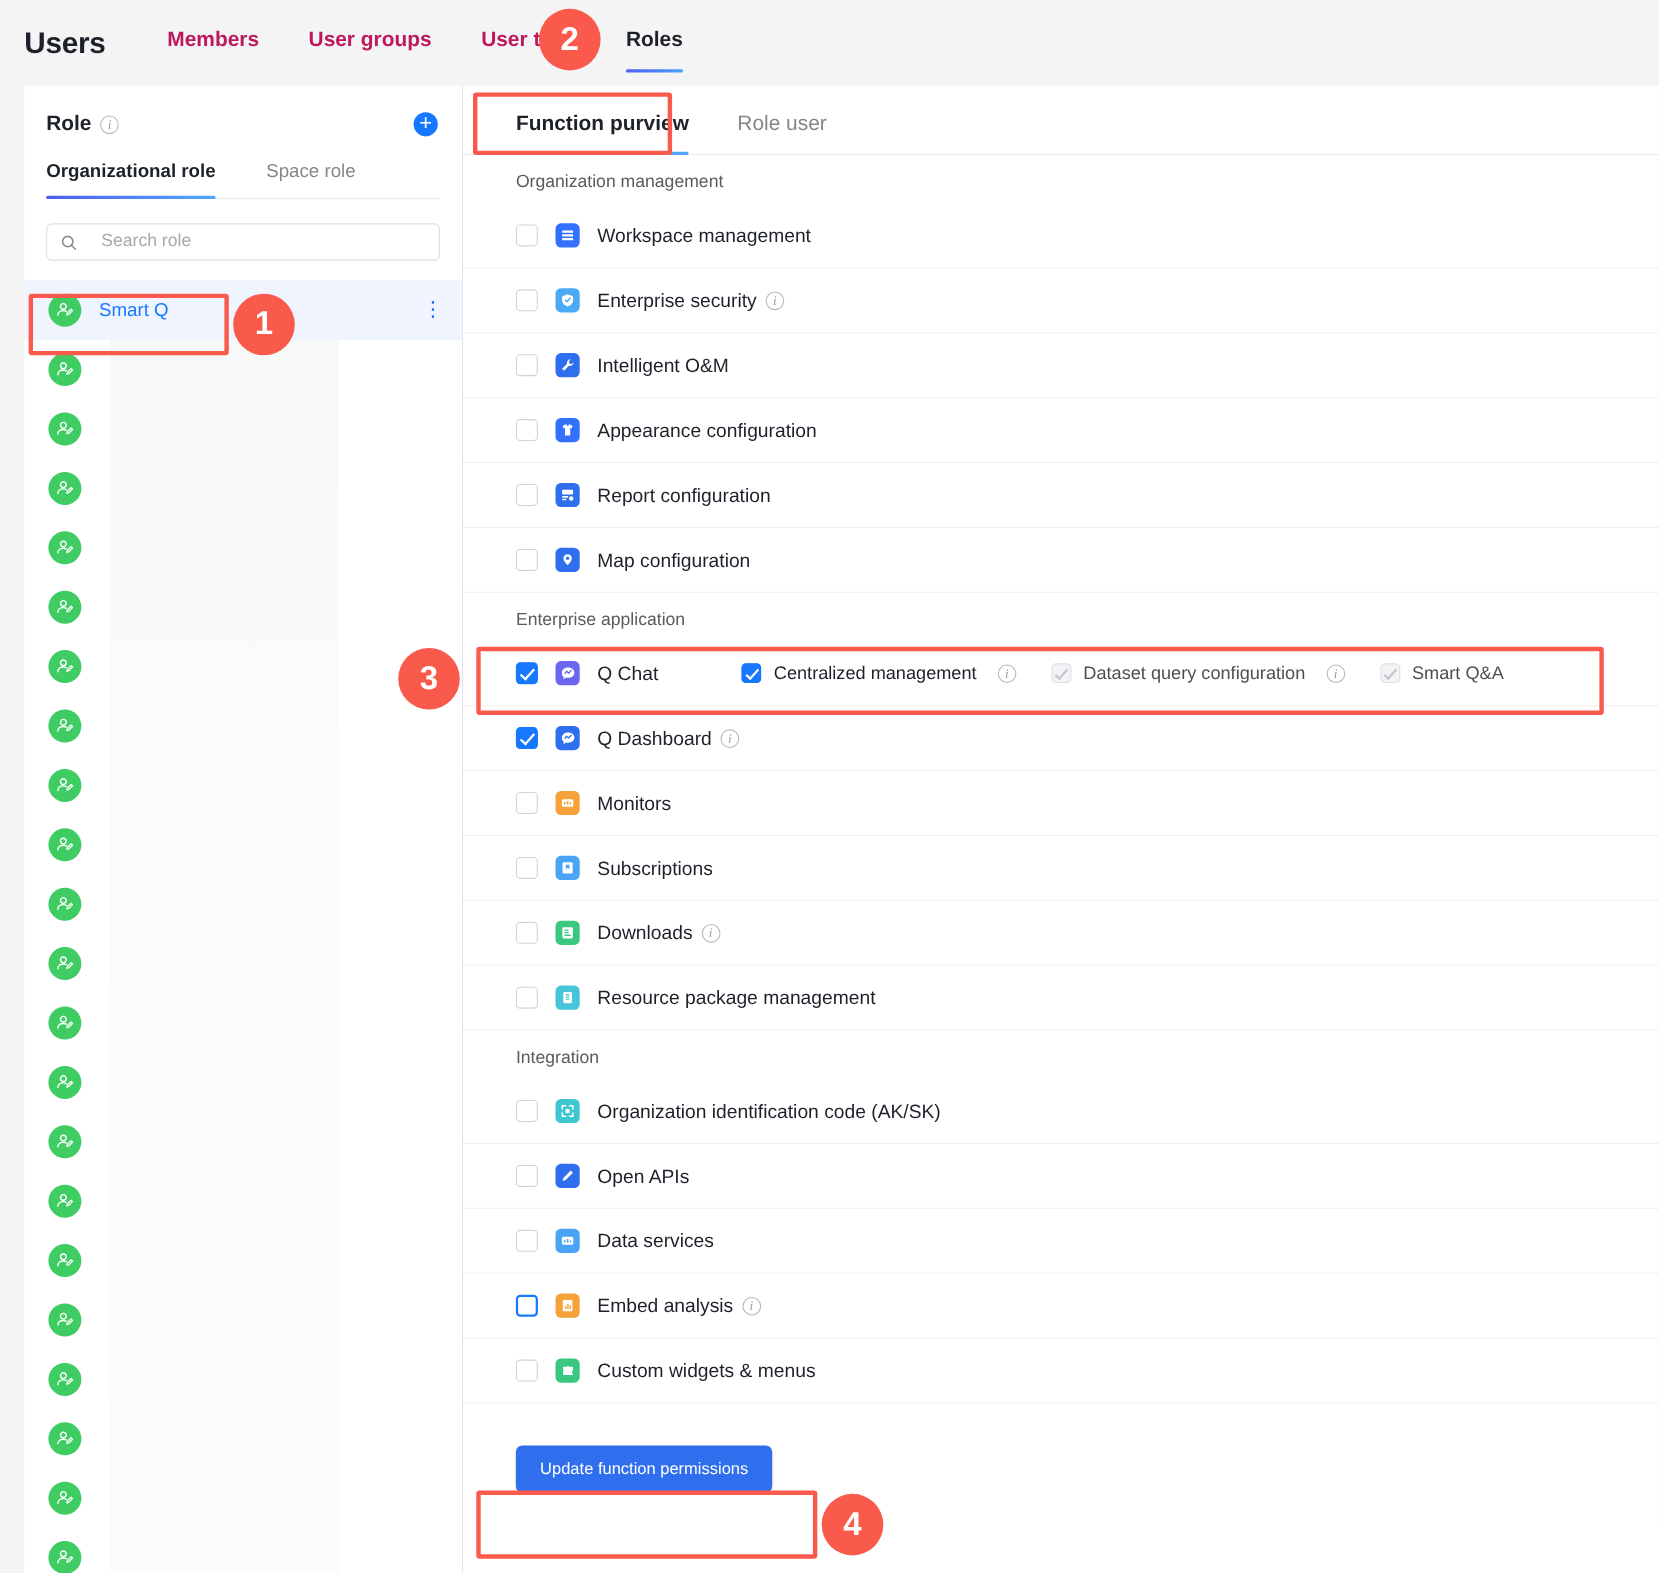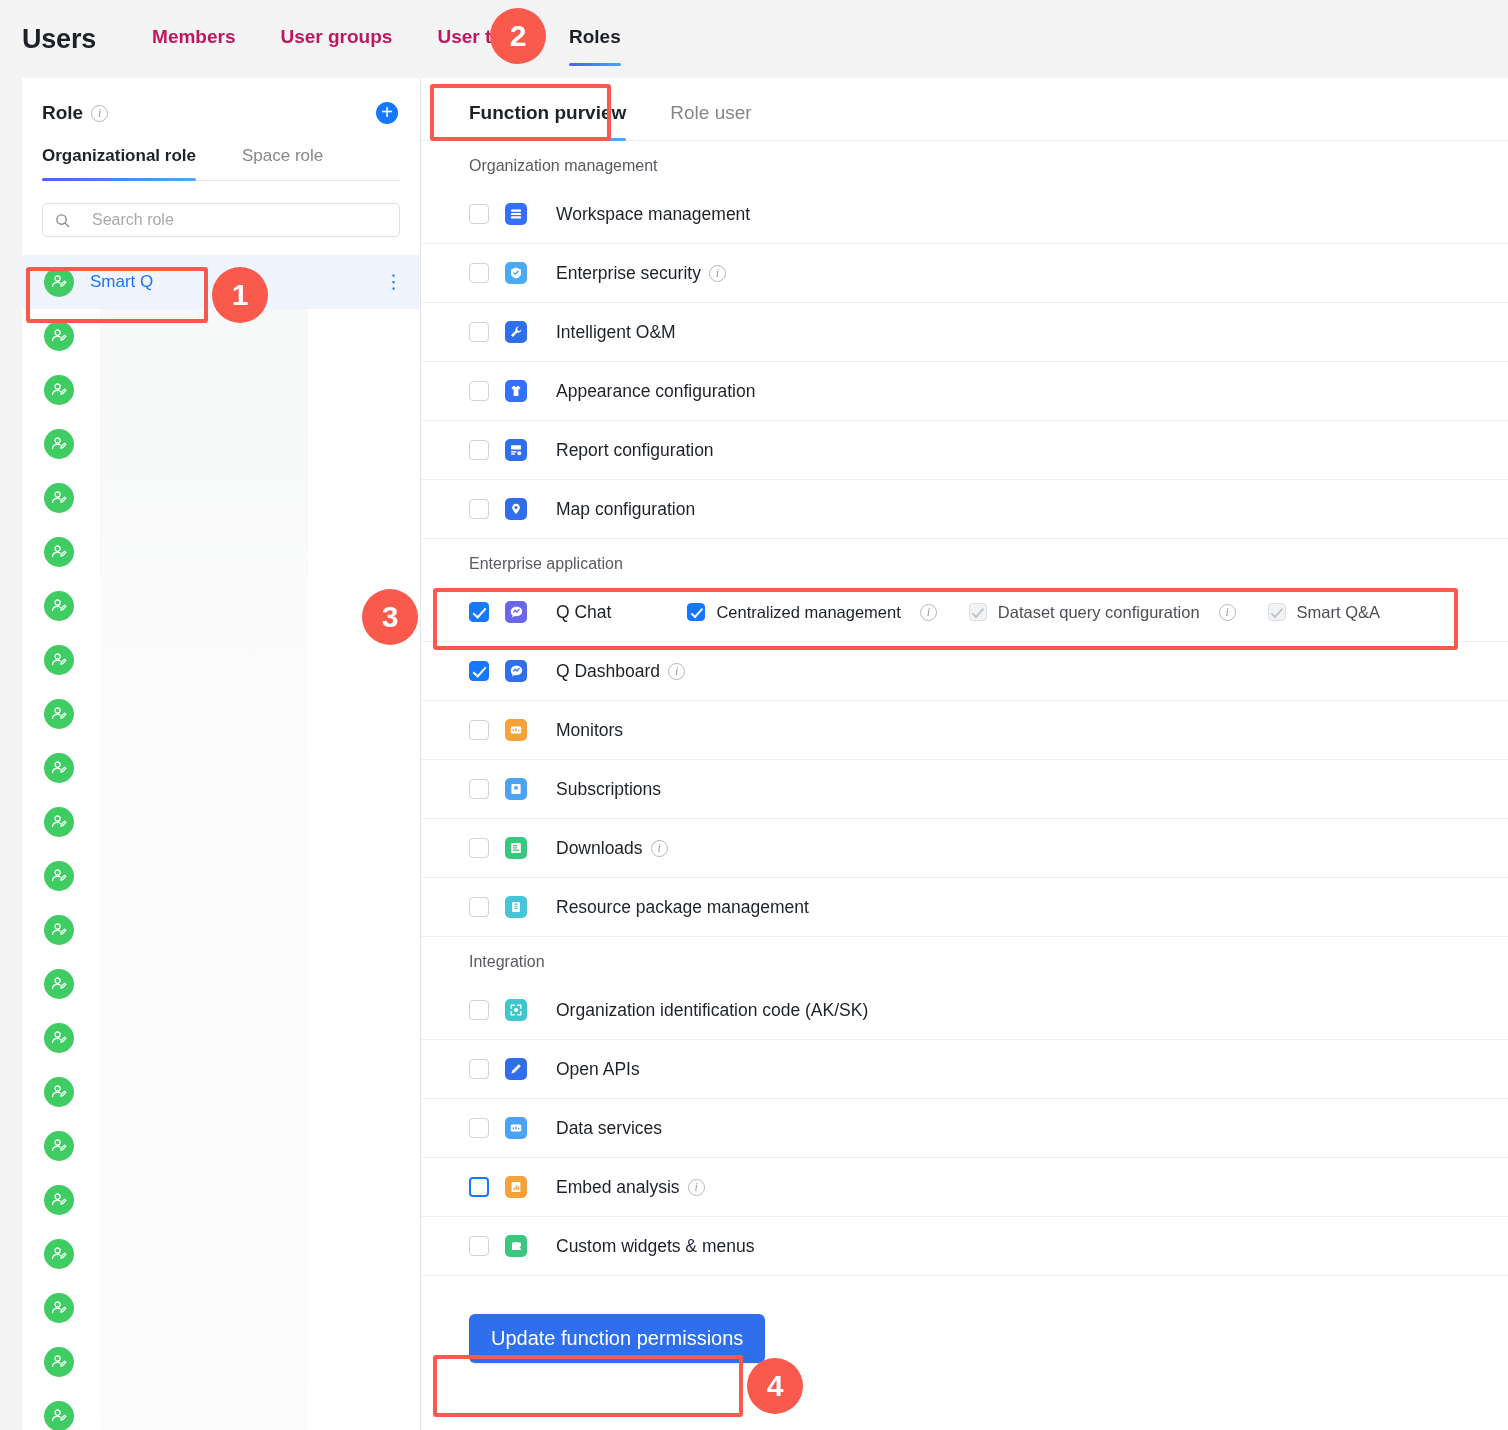--- a/index.html
+++ b/index.html
@@ -155,34 +155,34 @@
     content: ""; position: absolute; left: 6px; top: 2px; width: 5px; height: 11px;
     border: solid #c2c5cc; border-width: 0 2.2px 2.2px 0; transform: rotate(42deg);
   }
   .cb.focused { border-color: #1677ff; border-width: 2px; }
 
   .app-icon {
     width: 22px; height: 22px; border-radius: 5px; margin-left: 16px;
     display: flex; align-items: center; justify-content: center;
     flex: 0 0 auto; color: #fff;
   }
-  .perm-label { font-size: 17.5px; color: #1d2129; margin-left: 29px; white-space: nowrap; }
+  .perm-label { font-size: 17.5px; color: #1d2129; margin-left: 16px; white-space: nowrap; }
 
   .sub-perms { display: flex; align-items: center; margin-left: 76px; gap: 32px; }
   .sub-perm { display: flex; align-items: center; gap: 11px; }
   .sub-perm-label { font-size: 16.5px; color: #1d2129; white-space: nowrap; }
   .sub-perm.disabled .sub-perm-label { color: #4e4e54; }
   .cb.sm { width: 18px; height: 18px; }
   .cb.sm.checked::after { left: 5.2px; top: 1.6px; width: 4.4px; height: 9.6px; }
   .cb.sm.disabled-checked::after { left: 5.2px; top: 1.6px; width: 4.4px; height: 9.6px; }
 
   .footer { padding: 38px 0 0 48px; }
   .update-btn {
     background: #2f6fed; color: #fff; border: none; border-radius: 6px;
-    font-size: 20px; font-family: "Liberation Sans", sans-serif;
+    font-size: 15px; font-family: "Liberation Sans", sans-serif;
     padding: 13px 22px; cursor: pointer; box-shadow: 0 1px 2px rgba(0,0,0,0.08);
   }
 
   
   .ann-box {
     position: absolute; border: 4px solid #fa5a4b; border-radius: 3px;
     pointer-events: none;
   }
   .ann-badge {
     position: absolute; width: 56px; height: 56px; border-radius: 50%;

